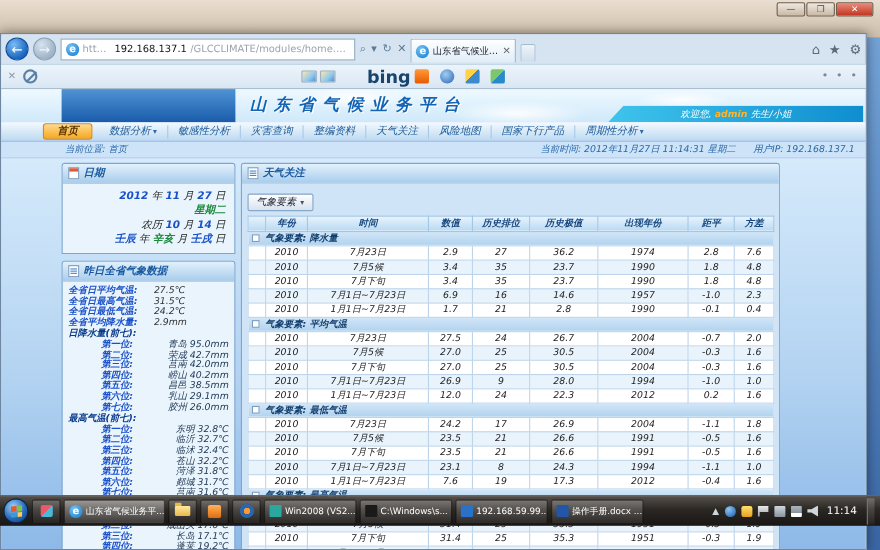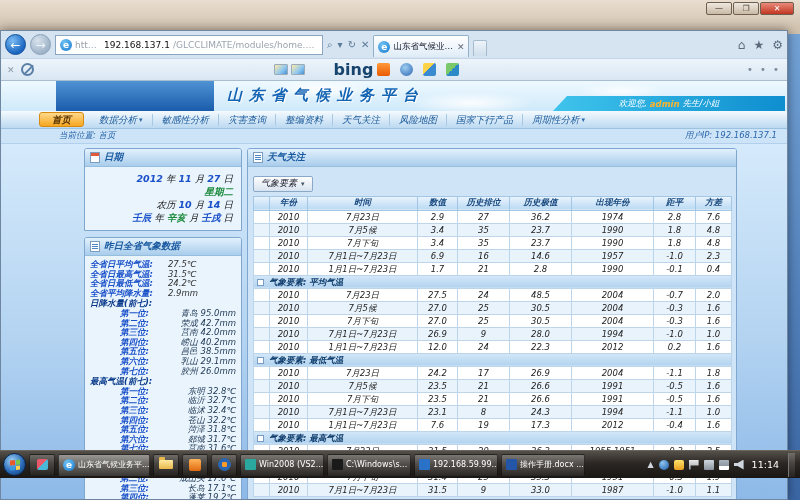--- a/index.html
+++ b/index.html
@@ -81,21 +81,21 @@
     display:flex; align-items:center; gap:2px; height:12px; line-height:12px; }
   .nav-item:last-child { border-right:none; }
   .nav-item.active { background:linear-gradient(#ffd98c,#f7a71f); border:1px solid #d88a10;
     border-radius:3px; color:#5a3500; font-weight:bold; height:15px; padding:0 12px; margin-right:6px; }
   .nav-item .arr { font-size:7px; color:#2a6aa8; }
   .crumb-bar { height:15px; flex:0 0 auto; background:#cde4f8; display:flex; align-items:center;
     font-size:8.5px; color:#2a66aa; padding:0 10px 0 58px; border-bottom:1px solid #b2d0ec; }
   .crumb-right { margin-left:auto; display:flex; gap:16px; }
 
   .content { flex:1; display:flex; align-items:flex-start; padding-top:4px;
-    background:linear-gradient(180deg,#d5eafb 0%,#b3d3f1 55%,#8db9e8 100%); overflow:hidden;padding-left:28px; }
+    background:linear-gradient(180deg,#d5eafb 0%,#b3d3f1 55%,#8db9e8 100%); overflow:hidden; }
   .gutter { width:55px; flex:0 0 auto; }
   .sidebar { width:158px; flex:0 0 auto; display:flex; flex-direction:column; gap:6px; }
   .panel { border:1px solid #7fa6cf; border-radius:3px 3px 0 0; background:#e9f4fd; overflow:hidden; }
   .panel-hd { height:18px; display:flex; align-items:center; gap:4px; padding:0 5px;
     background:linear-gradient(#e2f1fc,#a9cdec); border-bottom:1px solid #96bede;
     font-size:9.5px; font-weight:bold; color:#1a5aa0; }
   .p-ico { width:10px; height:11px; background:#fff; border:1px solid #7a9cc0; position:relative; flex:0 0 auto; }
   .p-ico.cal::before { content:""; position:absolute; left:0; right:0; top:0; height:3px; background:#e05a3a; }
   .p-ico.doc::before { content:""; position:absolute; left:1px; right:1px; top:2px; height:1px;
     background:#4a86c6; box-shadow:0 2px 0 #4a86c6, 0 4px 0 #4a86c6; }
@@ -237,20 +237,21 @@
         <div class="nav-item">整编资料</div>
         <div class="nav-item">天气关注</div>
         <div class="nav-item">风险地图</div>
         <div class="nav-item">国家下行产品</div>
         <div class="nav-item">周期性分析<span class="arr">▾</span></div>
       </div>
 
     <div class="crumb-bar">
       <span>当前位置: 首页</span>
       <span class="crumb-right">
+        <span>当前时间: 2012年11月27日 11:14:31 星期二</span>
         <span>用户IP: 192.168.137.1</span>
       </span>
     </div>
 
     <div class="content">
       <div class="gutter"></div>
 
       <div class="sidebar">
         <div class="panel">
           <div class="panel-hd">
@@ -396,20 +397,23 @@
                     <th>时间</th>
                     <th>数值</th>
                     <th>历史排位</th>
                     <th>历史极值</th>
                     <th>出现年份</th>
                     <th>距平</th>
                     <th>方差</th>
                   </tr>
                 </thead>
               <tbody>
+                  <tr class="group-row">
+                    <td colspan="9"><span class="expand-box"></span>气象要素: 降水量</td>
+                  </tr>
                   <tr>
                     <td></td>
                     <td>2010</td>
                     <td>7月23日</td>
                     <td>2.9</td>
                     <td>27</td>
                     <td>36.2</td>
                     <td>1974</td>
                     <td>2.8</td>
                     <td>7.6</td>
@@ -460,21 +464,21 @@
                   </tr>
                   <tr class="group-row">
                     <td colspan="9"><span class="expand-box"></span>气象要素: 平均气温</td>
                   </tr>
                   <tr>
                     <td></td>
                     <td>2010</td>
                     <td>7月23日</td>
                     <td>27.5</td>
                     <td>24</td>
-                    <td>48.5</td>
+                    <td>26.7</td>
                     <td>2004</td>
                     <td>-0.7</td>
                     <td>2.0</td>
                   </tr>
                   <tr class="alt">
                     <td></td>
                     <td>2010</td>
                     <td>7月5候</td>
                     <td>27.0</td>
                     <td>25</td>

